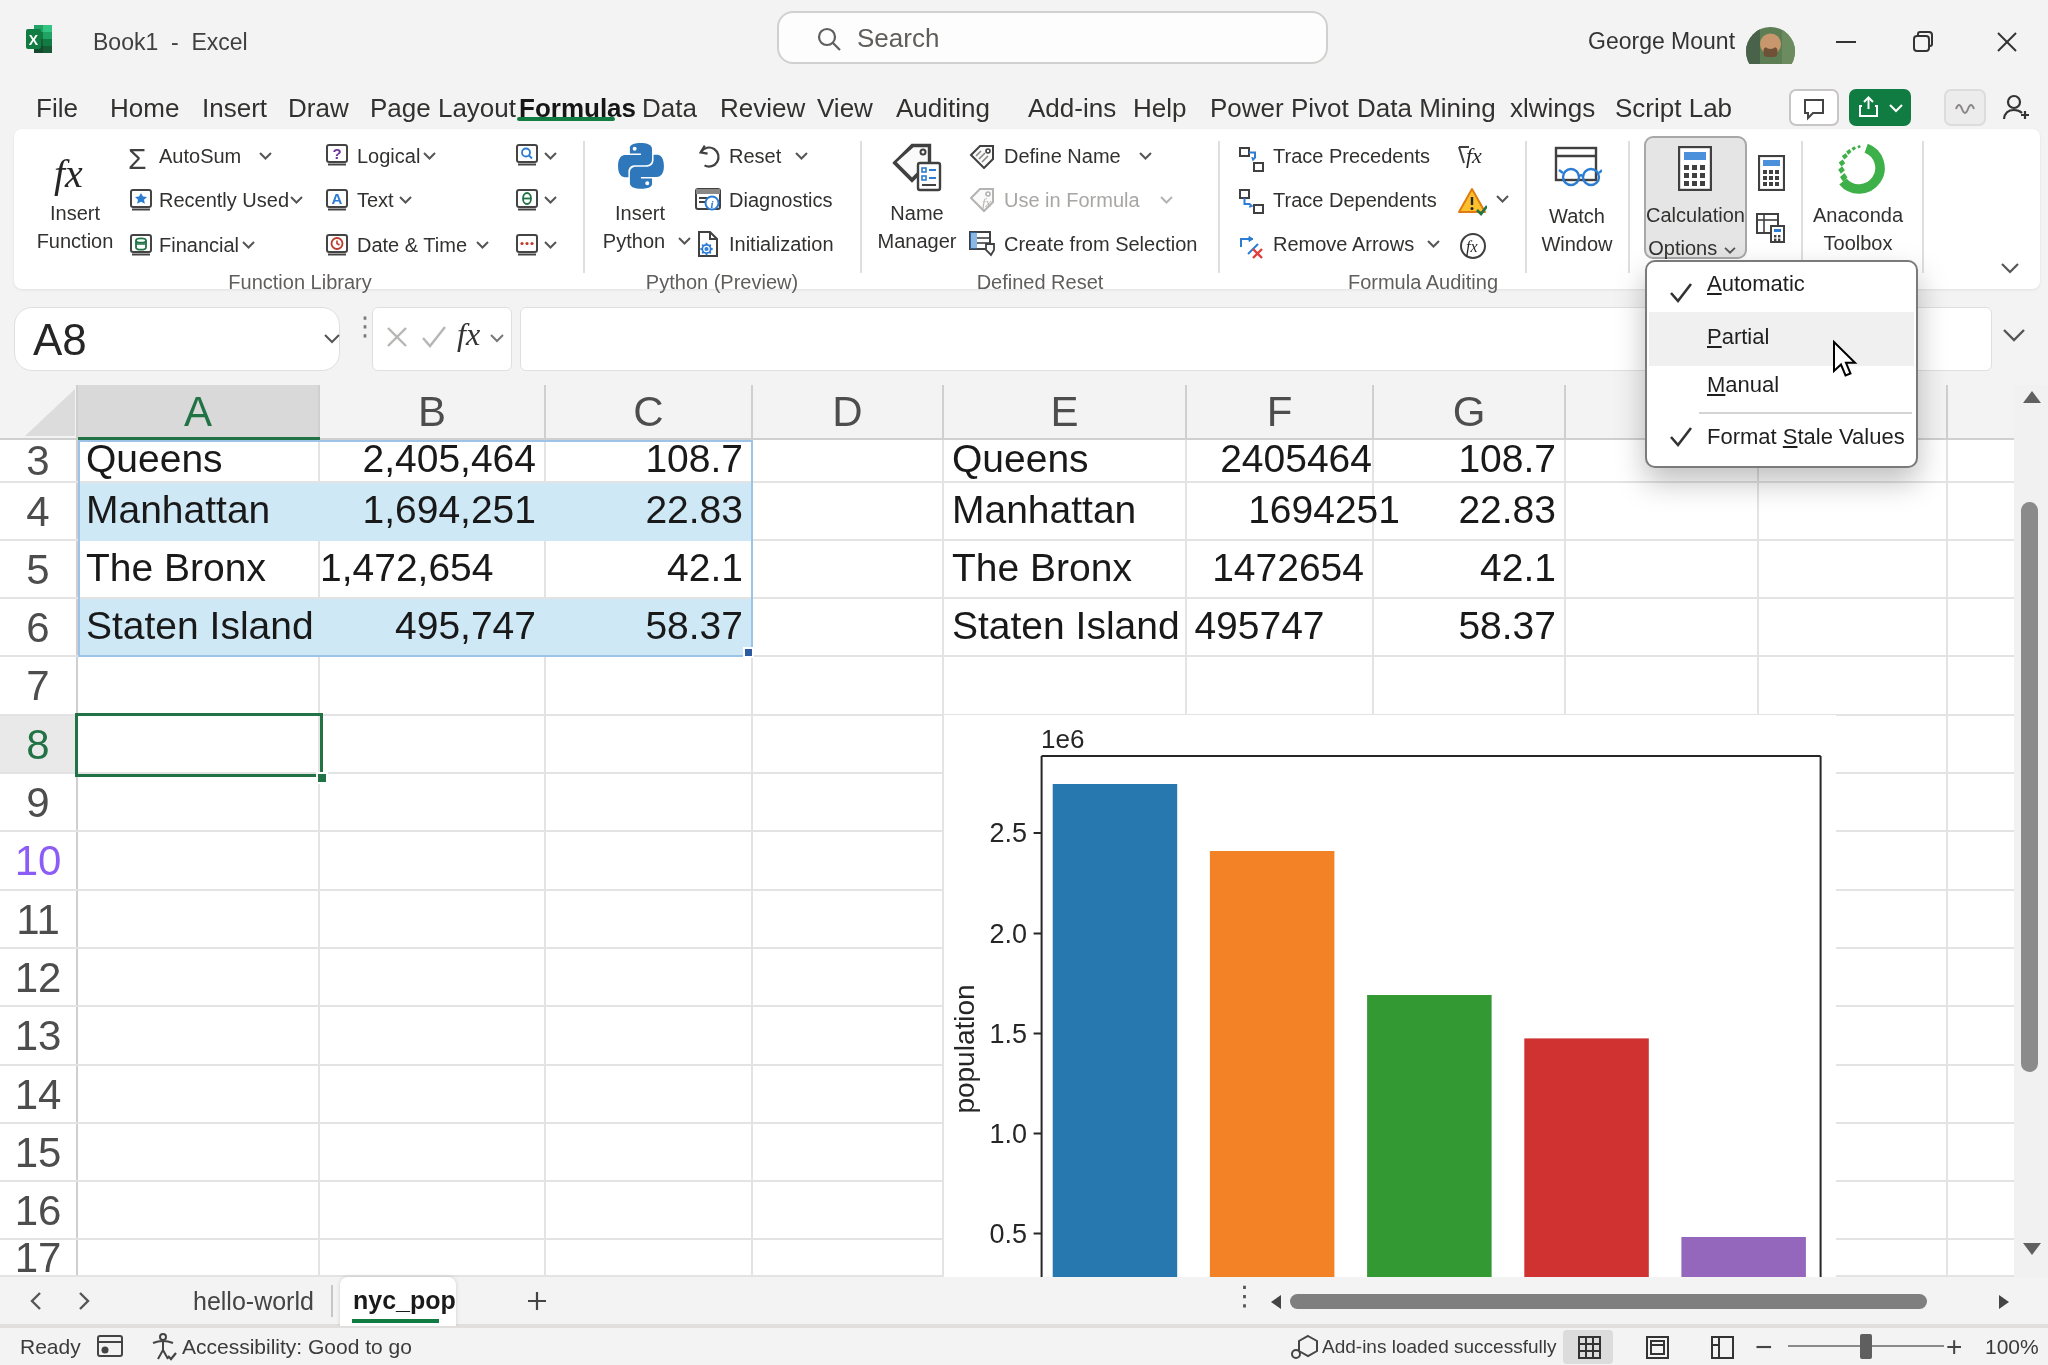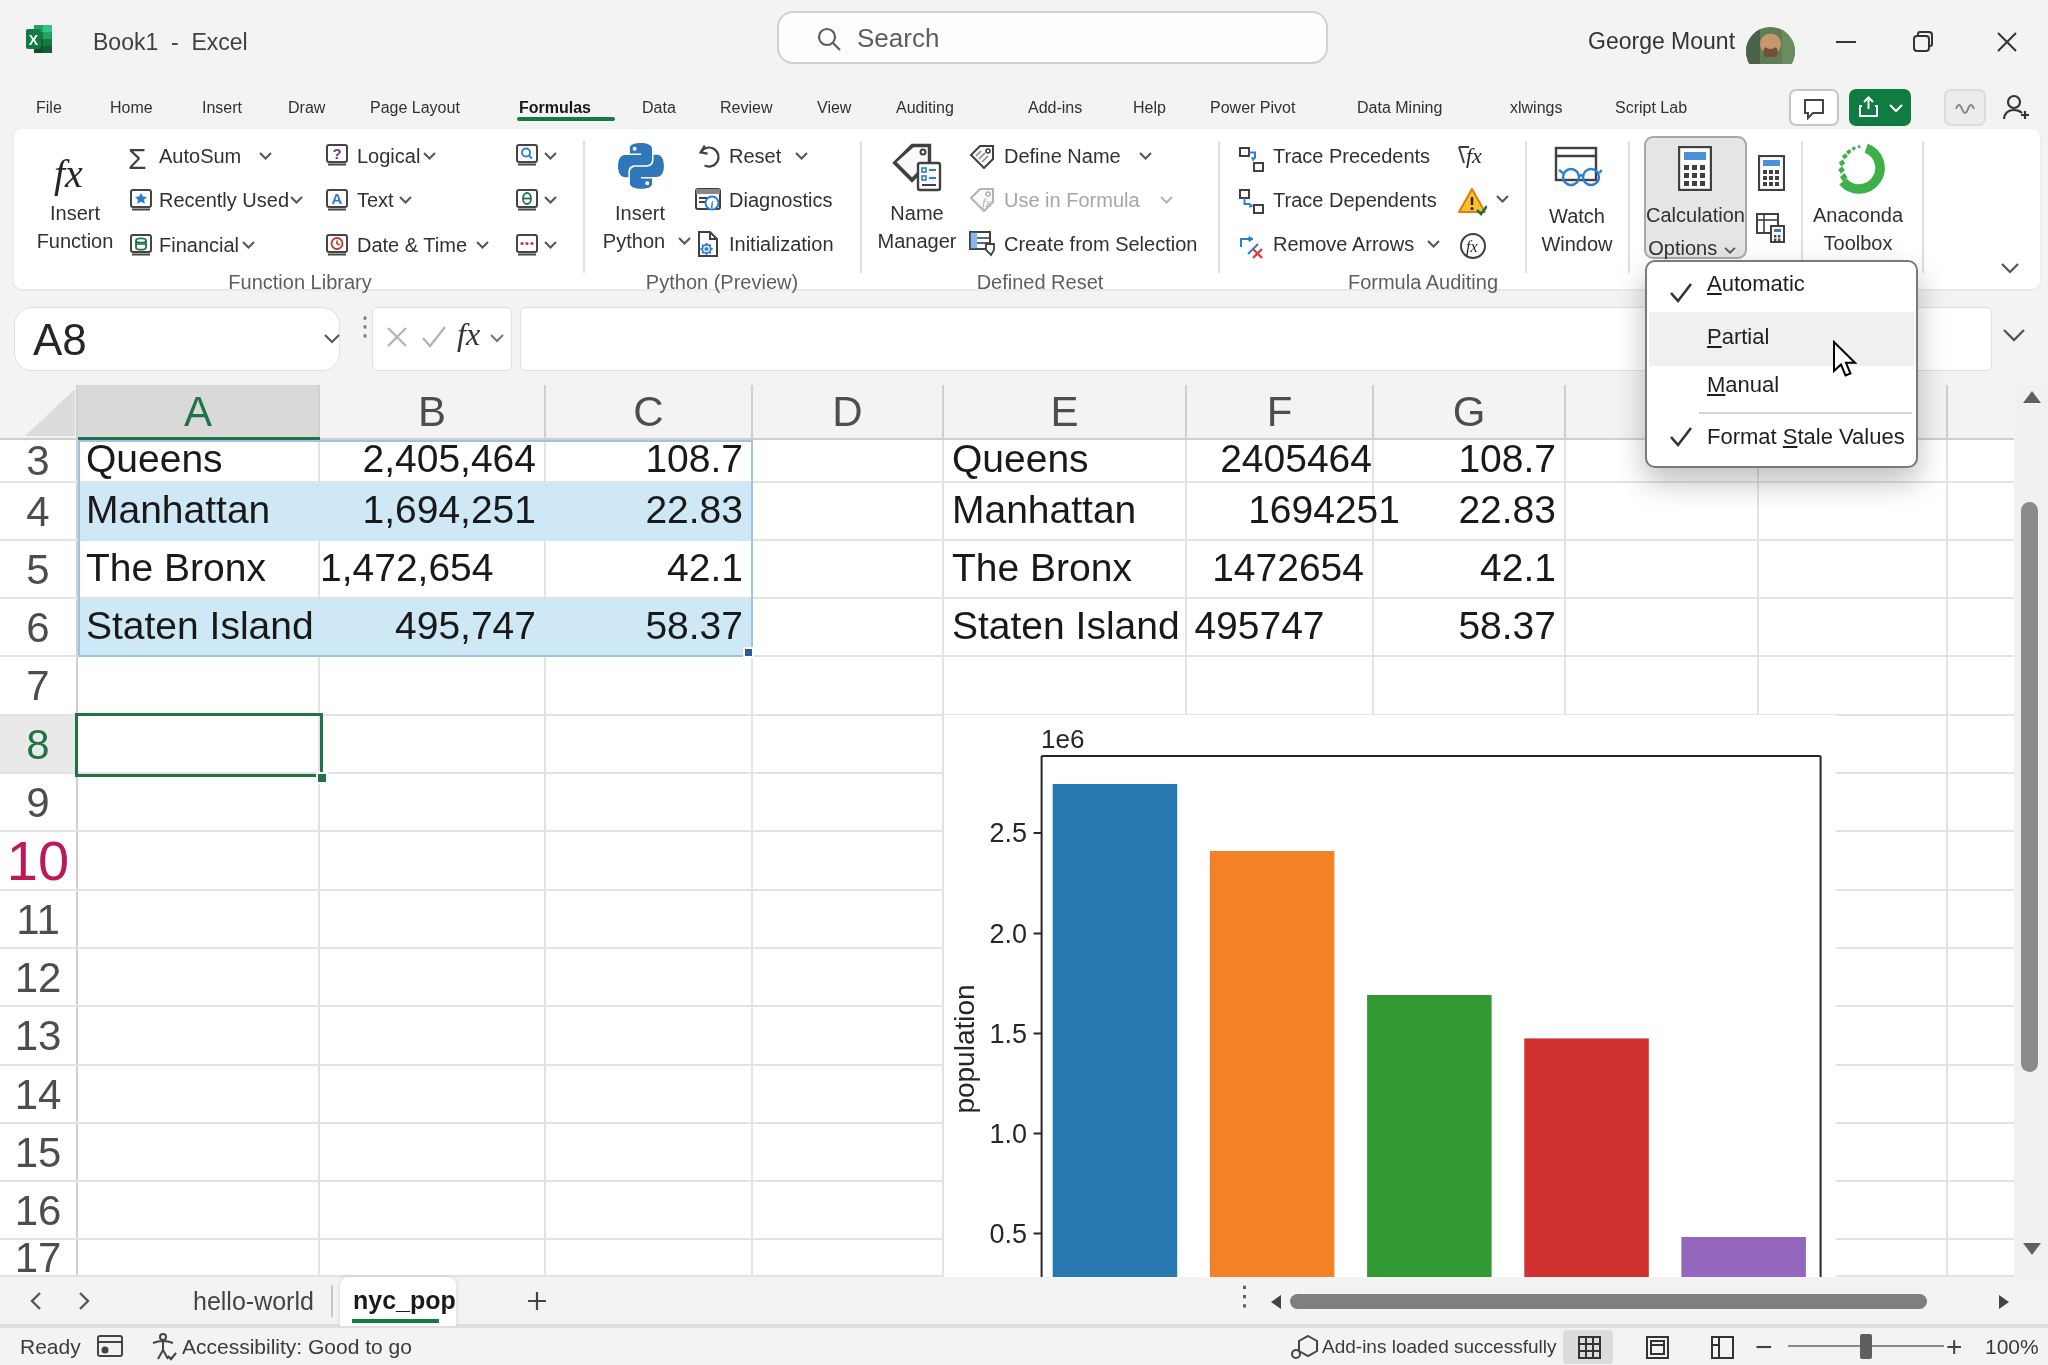--- a/index.html
+++ b/index.html
@@ -4,21 +4,21 @@
 <style>
 * { margin:0; padding:0; box-sizing:border-box; }
 html,body { width:2048px; height:1365px; overflow:hidden; }
 body { font-family:"Liberation Sans", sans-serif; background:#f3f3f3; position:relative; color:#262626; }
 .abs { position:absolute; }
 
 #titlebar { position:absolute; left:0; top:0; width:2048px; height:64px; background:#f3f3f3; }
 #searchbox { position:absolute; left:777px; top:11px; width:551px; height:53px; background:#fdfdfd; border:2px solid #d2d0ce; border-radius:16px; }
 
 #menubar { position:absolute; left:0; top:64px; width:2048px; height:62px; background:#f3f3f3; }
-.mtab { position:absolute; top:0; height:62px; line-height:88px; font-size:16px; color:#323130; white-space:nowrap; }
+.mtab { position:absolute; top:0; height:62px; line-height:88px; font-size:26px; color:#323130; white-space:nowrap; }
 
 #ribbonbg { position:absolute; left:0; top:126px; width:2048px; height:167px; background:#f3f3f3; }
 #ribbon { position:absolute; left:14px; top:129px; width:2026px; height:160px; background:#ffffff; border-radius:8px; box-shadow:0 1px 3px rgba(0,0,0,0.08); }
 .rsep { position:absolute; top:12px; height:132px; width:2px; background:#e1dfdd; }
 .glabel { position:absolute; top:142px; height:26px; font-size:20px; color:#605e5c; text-align:center; white-space:nowrap; }
 .rlbl { font-size:20px; color:#323130; white-space:nowrap; position:absolute; }
 
 #fbar { position:absolute; left:0; top:293px; width:2048px; height:92px; background:#f3f3f3; }
 #namebox { position:absolute; left:14px; top:14px; width:326px; height:64px; background:#fff; border-radius:18px; border:1px solid #e1dfdd; }
 #fxbox { position:absolute; left:372px; top:14px; width:140px; height:64px; background:#fff; border-radius:6px; border:1px solid #e1dfdd; }
@@ -511,21 +511,21 @@
 <div class="abs" style="left:0;top:155.8px;width:76px;height:58.29999999999998px;color:#4d4d4d;font-size:42px;text-align:center;line-height:58.29999999999998px;">5</div>
 <div class="gridh" style="left:0;top:212.1px;width:2014px;"></div>
 <div class="abs" style="left:0;top:214.1px;width:76px;height:58.29999999999998px;color:#4d4d4d;font-size:42px;text-align:center;line-height:58.29999999999998px;">6</div>
 <div class="gridh" style="left:0;top:270.4px;width:2014px;"></div>
 <div class="abs" style="left:0;top:272.4px;width:76px;height:58.30000000000001px;color:#4d4d4d;font-size:42px;text-align:center;line-height:58.30000000000001px;">7</div>
 <div class="gridh" style="left:0;top:328.7px;width:2014px;"></div>
 <div class="abs" style="left:0;top:330.7px;width:76px;height:58.30000000000001px;background:#e9e9e9;color:#217346;font-size:42px;text-align:center;line-height:58.30000000000001px;">8</div>
 <div class="gridh" style="left:0;top:387.0px;width:2014px;"></div>
 <div class="abs" style="left:0;top:389.0px;width:76px;height:58.30000000000001px;color:#4d4d4d;font-size:42px;text-align:center;line-height:58.30000000000001px;">9</div>
 <div class="gridh" style="left:0;top:445.3px;width:2014px;"></div>
-<div class="abs" style="left:0;top:447.3px;width:76px;height:58.30000000000001px;color:#be185d;font-size:56px;text-align:center;line-height:58.30000000000001px;">10</div>
+<div class="abs" style="left:0;top:447.3px;width:76px;height:58.30000000000001px;color:#8b5cf6;font-size:42px;text-align:center;line-height:58.30000000000001px;">10</div>
 <div class="gridh" style="left:0;top:503.6px;width:2014px;"></div>
 <div class="abs" style="left:0;top:505.6px;width:76px;height:58.299999999999955px;color:#4d4d4d;font-size:42px;text-align:center;line-height:58.299999999999955px;">11</div>
 <div class="gridh" style="left:0;top:561.9px;width:2014px;"></div>
 <div class="abs" style="left:0;top:563.9px;width:76px;height:58.30000000000007px;color:#4d4d4d;font-size:42px;text-align:center;line-height:58.30000000000007px;">12</div>
 <div class="gridh" style="left:0;top:620.2px;width:2014px;"></div>
 <div class="abs" style="left:0;top:622.2px;width:76px;height:58.299999999999955px;color:#4d4d4d;font-size:42px;text-align:center;line-height:58.299999999999955px;">13</div>
 <div class="gridh" style="left:0;top:678.5px;width:2014px;"></div>
 <div class="abs" style="left:0;top:680.5px;width:76px;height:58.299999999999955px;color:#4d4d4d;font-size:42px;text-align:center;line-height:58.299999999999955px;">14</div>
 <div class="gridh" style="left:0;top:736.8px;width:2014px;"></div>
 <div class="abs" style="left:0;top:738.8px;width:76px;height:58.30000000000007px;color:#4d4d4d;font-size:42px;text-align:center;line-height:58.30000000000007px;">15</div>

